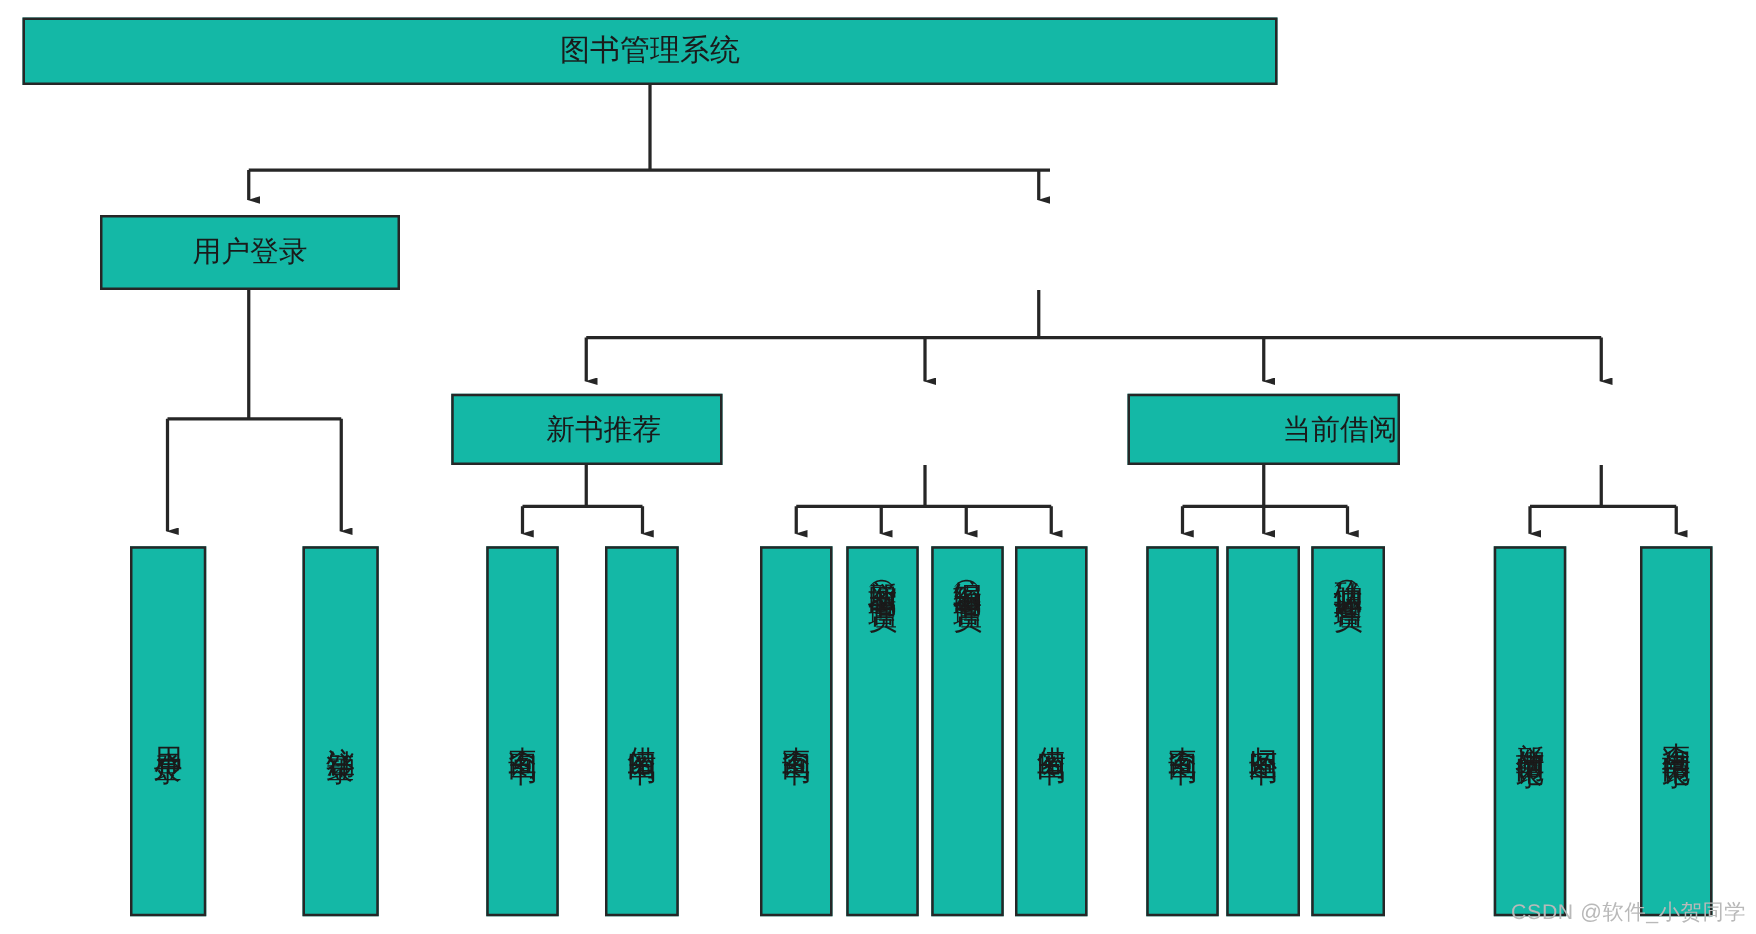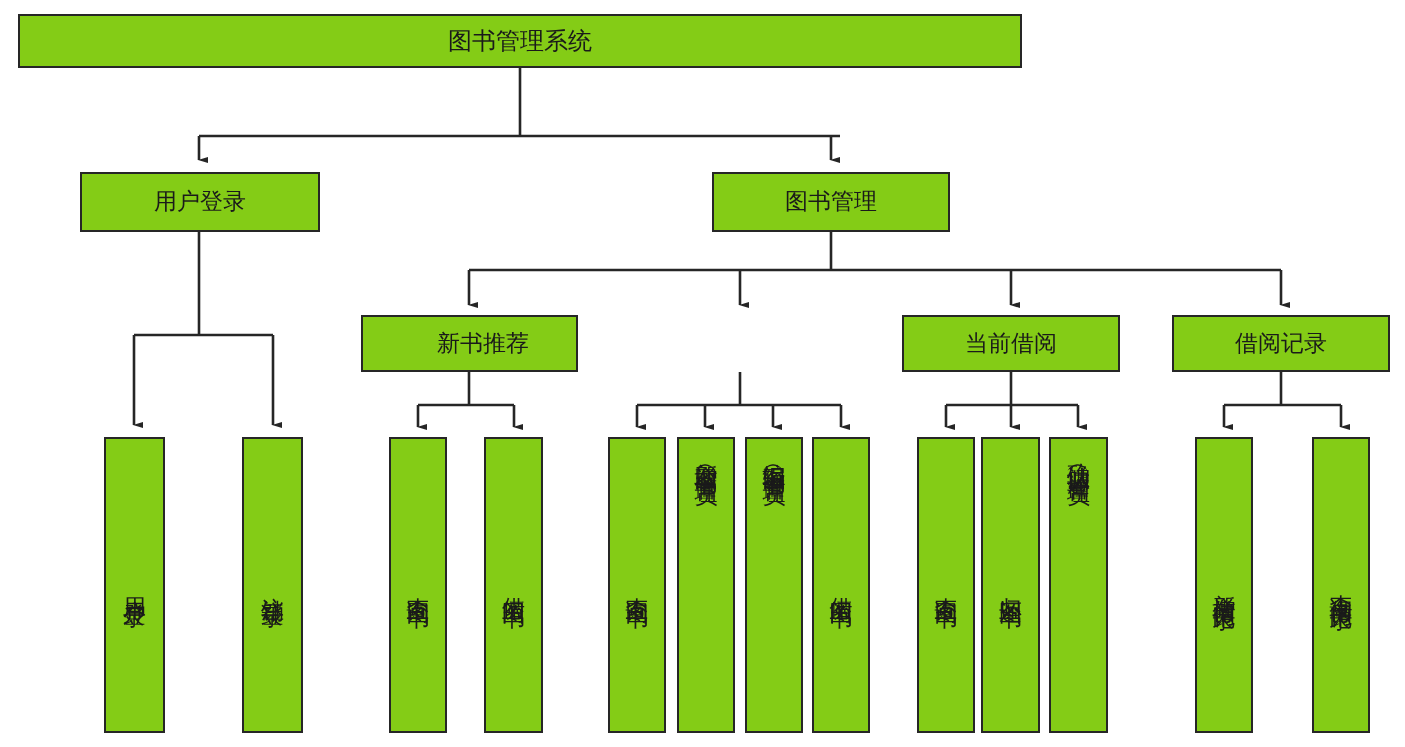--- a/index.html
+++ b/index.html
@@ -21,21 +21,21 @@
     position: absolute;
     top: 0;
     left: 0;
     width: 1405px;
     height: 747px;
   }
   .node-box {
     position: absolute;
     box-sizing: border-box;
     border: 2px solid #262626;
-    background: #84cc16;
+    background: #14b8a6;
     display: flex;
     align-items: center;
     justify-content: center;
     color: #1a1a1a;
   }
   .node-label {
     display: block;
     text-align: center;
     line-height: 1.18;
     color: #1a1a1a;
@@ -146,36 +146,30 @@
   </svg>
 
   <div class="node-box node-horizontal node-root" style="left:18px; top:14px; width:1004px; height:54px;">
     <span class="node-label">图书管理系统</span>
   </div>
 
   <div class="node-box node-horizontal" style="left:80px; top:172px; width:240px; height:60px;">
     <span class="node-label">用户登录</span>
   </div>
 
-  <div class="node-box node-horizontal" style="left:712px; top:172px; width:238px; height:60px;">
-    <span class="node-label">图书管理</span>
-  </div>
 
   <div class="node-box node-horizontal" style="left:361px; top:315px; width:217px; height:57px;padding-left:27px;">
     <span class="node-label">新书推荐</span>
   </div>
 
 
-  <div class="node-box node-horizontal" style="left:902px; top:315px; width:218px; height:57px;">
+  <div class="node-box node-horizontal" style="left:902px; top:315px; width:218px; height:57px;justify-content:flex-end;">
     <span class="node-label">当前借阅</span>
   </div>
 
-  <div class="node-box node-horizontal" style="left:1172px; top:315px; width:218px; height:57px;">
-    <span class="node-label">借阅记录</span>
-  </div>
 
   <div class="node-box node-vertical vmid" style="left:104px; top:437px; width:61px; height:296px;">
     <span class="node-label">用户登录</span>
   </div>
 
   <div class="node-box node-vertical vmid" style="left:242px; top:437px; width:61px; height:296px;">
     <span class="node-label">注销登录</span>
   </div>
 
   <div class="node-box node-vertical vmid" style="left:389px; top:437px; width:58px; height:296px;">
@@ -215,14 +209,15 @@
   </div>
 
   <div class="node-box node-vertical vmid" style="left:1195px; top:437px; width:58px; height:296px;">
     <span class="node-label">新增借阅记录</span>
   </div>
 
   <div class="node-box node-vertical vmid" style="left:1312px; top:437px; width:58px; height:296px;">
     <span class="node-label">查询借阅记录</span>
   </div>
 
+  <div id="watermark">CSDN @软件_小贺同学</div>
 
 </div>
 
 </body></html>

